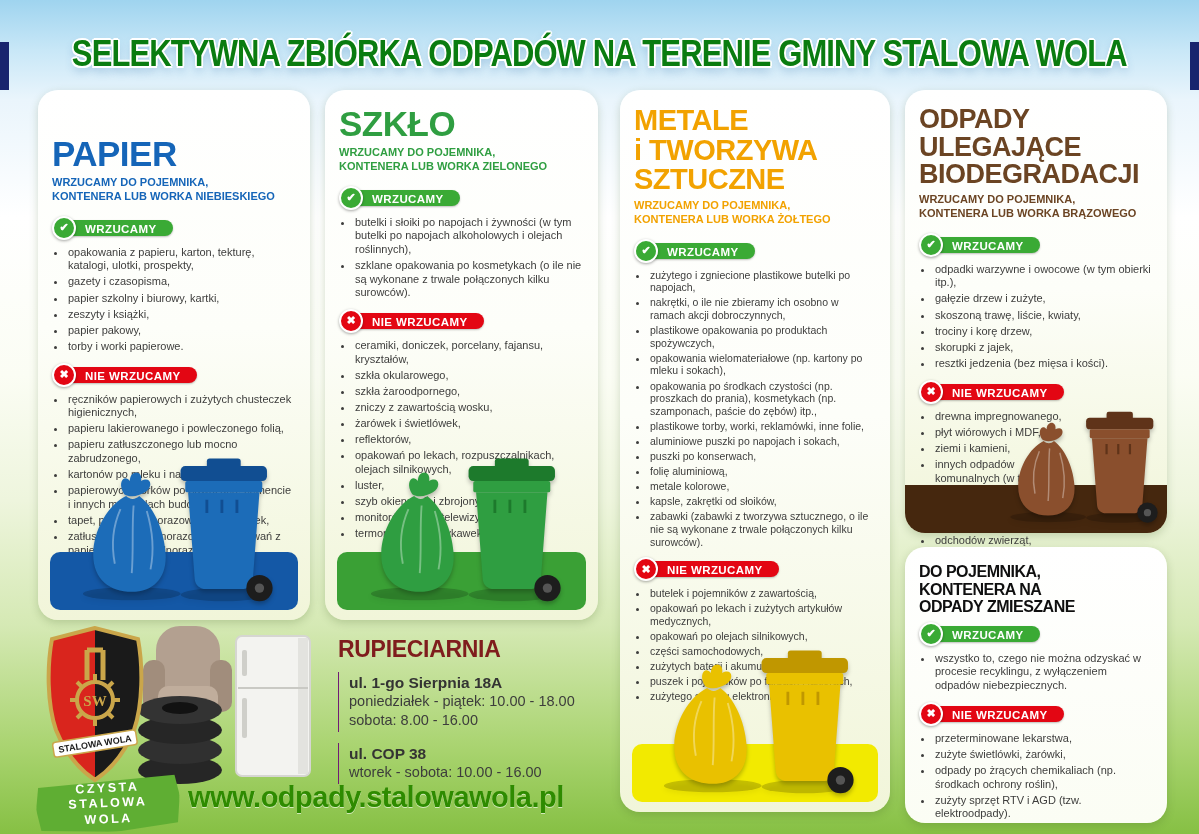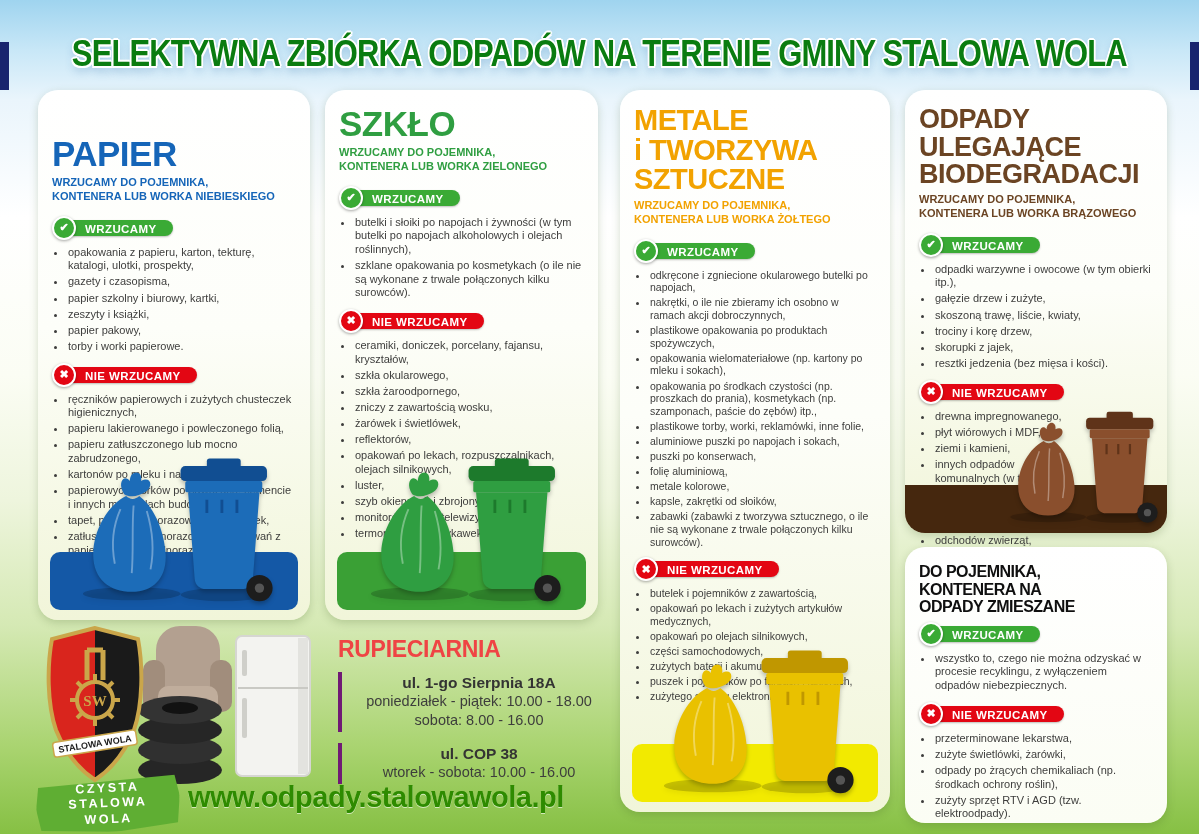--- a/index.html
+++ b/index.html
@@ -87,22 +87,22 @@
   .theme-paper{--c1:#1c6cb8;--c2:#114e92;}
   .theme-glass{--c1:#2f9e41;--c2:#1d7a2c;}
   .theme-metal{--c1:#e9c100;--c2:#c09700;}
   .theme-bio{--c1:#8a4f2d;--c2:#5f3319;}
 
   
   .montage{position:absolute;left:40px;top:622px;width:282px;height:165px;}
   .montage svg{display:block;width:100%;height:100%;}
 
   .rupieciarnia{position:absolute;left:338px;top:636px;width:268px;}
-  .rup-heading{font-size:23px;font-weight:bold;color:#ef4444;letter-spacing:-0.3px;margin:0 0 9px 0;}
-  .loc-block{border-left:4px solid #701a75;padding:1px 0 2px 10px;margin:0 0 11px 0;text-align:center;}
+  .rup-heading{font-size:23px;font-weight:bold;color:#7f1d1d;letter-spacing:-0.3px;margin:0 0 9px 0;}
+  .loc-block{border-left:1px solid #701a75;padding:1px 0 2px 10px;margin:0 0 11px 0;}
   .loc-address{font-size:15.5px;font-weight:bold;color:#343433;line-height:1.25;}
   .loc-hours{font-size:14.5px;color:#3d3d3c;line-height:1.3;}
 
   .ribbon{
     position:absolute;left:36px;top:776px;width:144px;height:56px;background:#5fae33;
     clip-path:polygon(2% 16%,97% 3%,100% 40%,98% 88%,55% 100%,3% 93%,0 55%);
     transform:rotate(-2.5deg);display:flex;align-items:center;justify-content:center;
   }
   .ribbon-text{color:#fff;font-weight:bold;font-size:12.5px;letter-spacing:2.5px;text-align:center;line-height:1.25;white-space:pre-line;}
 
@@ -230,21 +230,21 @@
     <div class="sec-title">METALE
 i TWORZYWA
 SZTUCZNE</div>
     <div class="sec-subtitle">WRZUCAMY DO POJEMNIKA,
 KONTENERA LUB WORKA ŻOŁTEGO</div>
     <div class="badge badge-green">
       <span class="badge-circle">✔</span>
       <span class="badge-pill">WRZUCAMY</span>
     </div>
     <ul class="wlist">
-        <li>odkręcone i zgniecione okularowego butelki po napojach,</li>
+        <li>zużytego i zgniecione plastikowe butelki po napojach,</li>
         <li>nakrętki, o ile nie zbieramy ich osobno w ramach akcji dobroczynnych,</li>
         <li>plastikowe opakowania po produktach spożywczych,</li>
         <li>opakowania wielomateriałowe (np. kartony po mleku i sokach),</li>
         <li>opakowania po środkach czystości (np. proszkach do prania), kosmetykach (np. szamponach, paście do zębów) itp.,</li>
         <li>plastikowe torby, worki, reklamówki, inne folie,</li>
         <li>aluminiowe puszki po napojach i sokach,</li>
         <li>puszki po konserwach,</li>
         <li>folię aluminiową,</li>
         <li>metale kolorowe,</li>
         <li>kapsle, zakrętki od słoików,</li>

